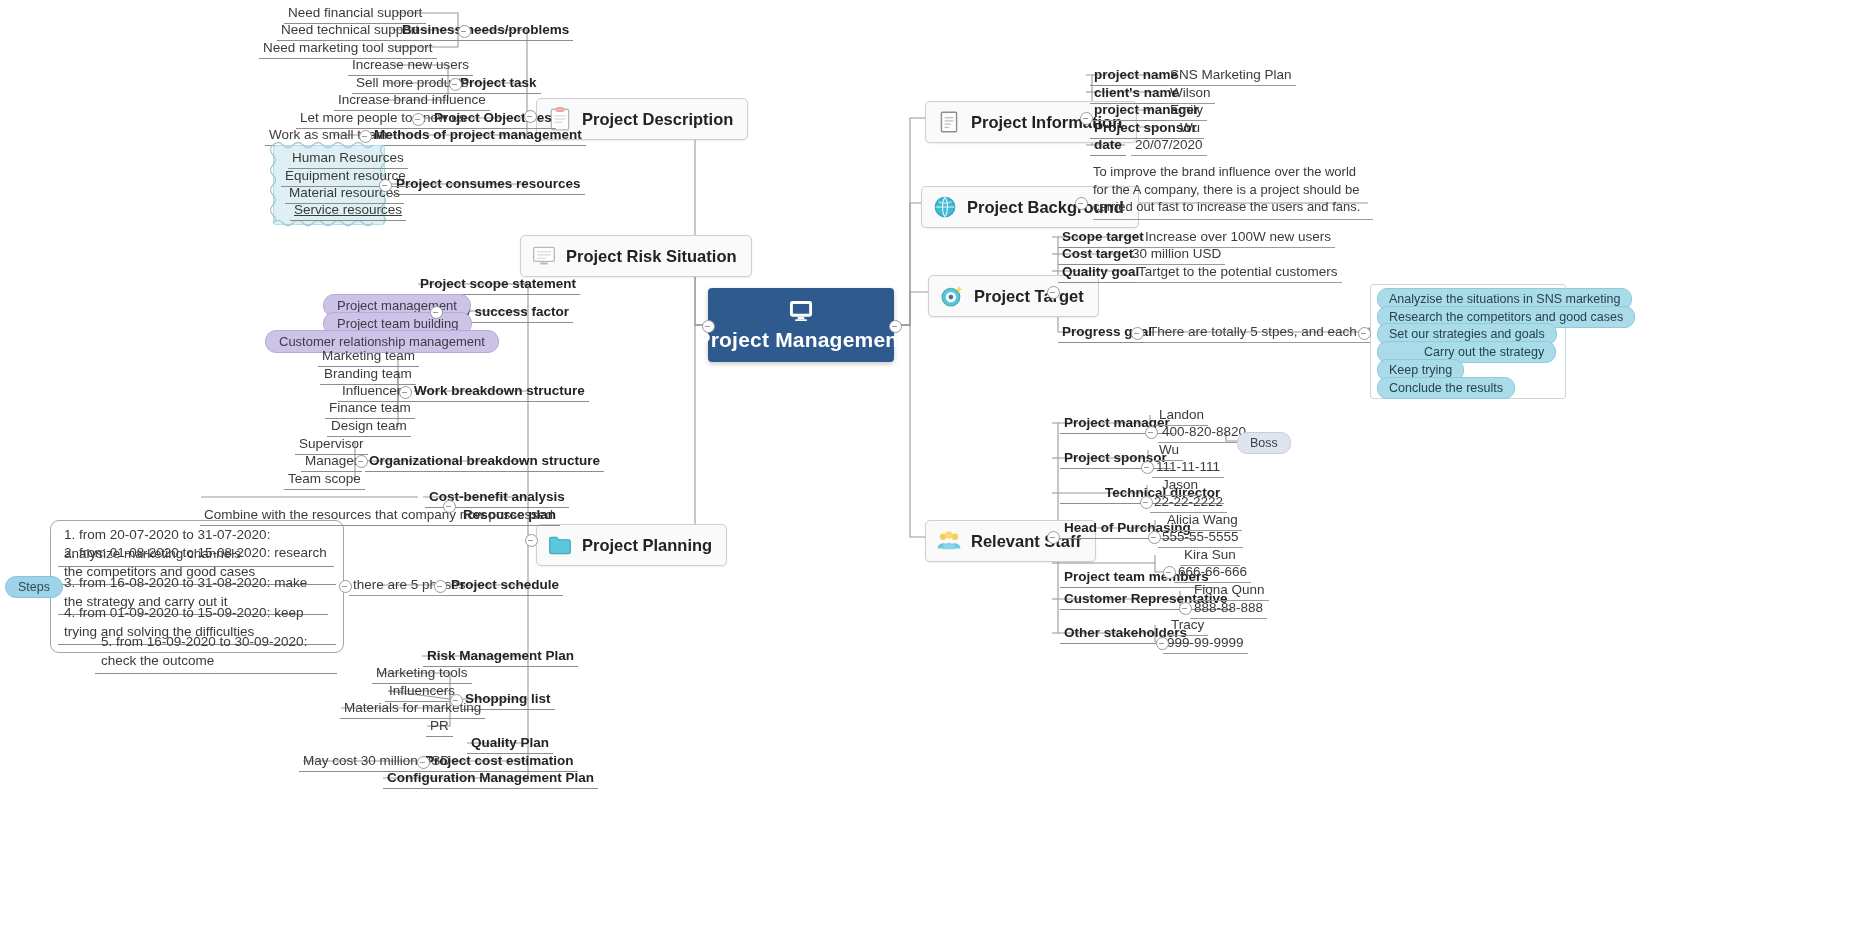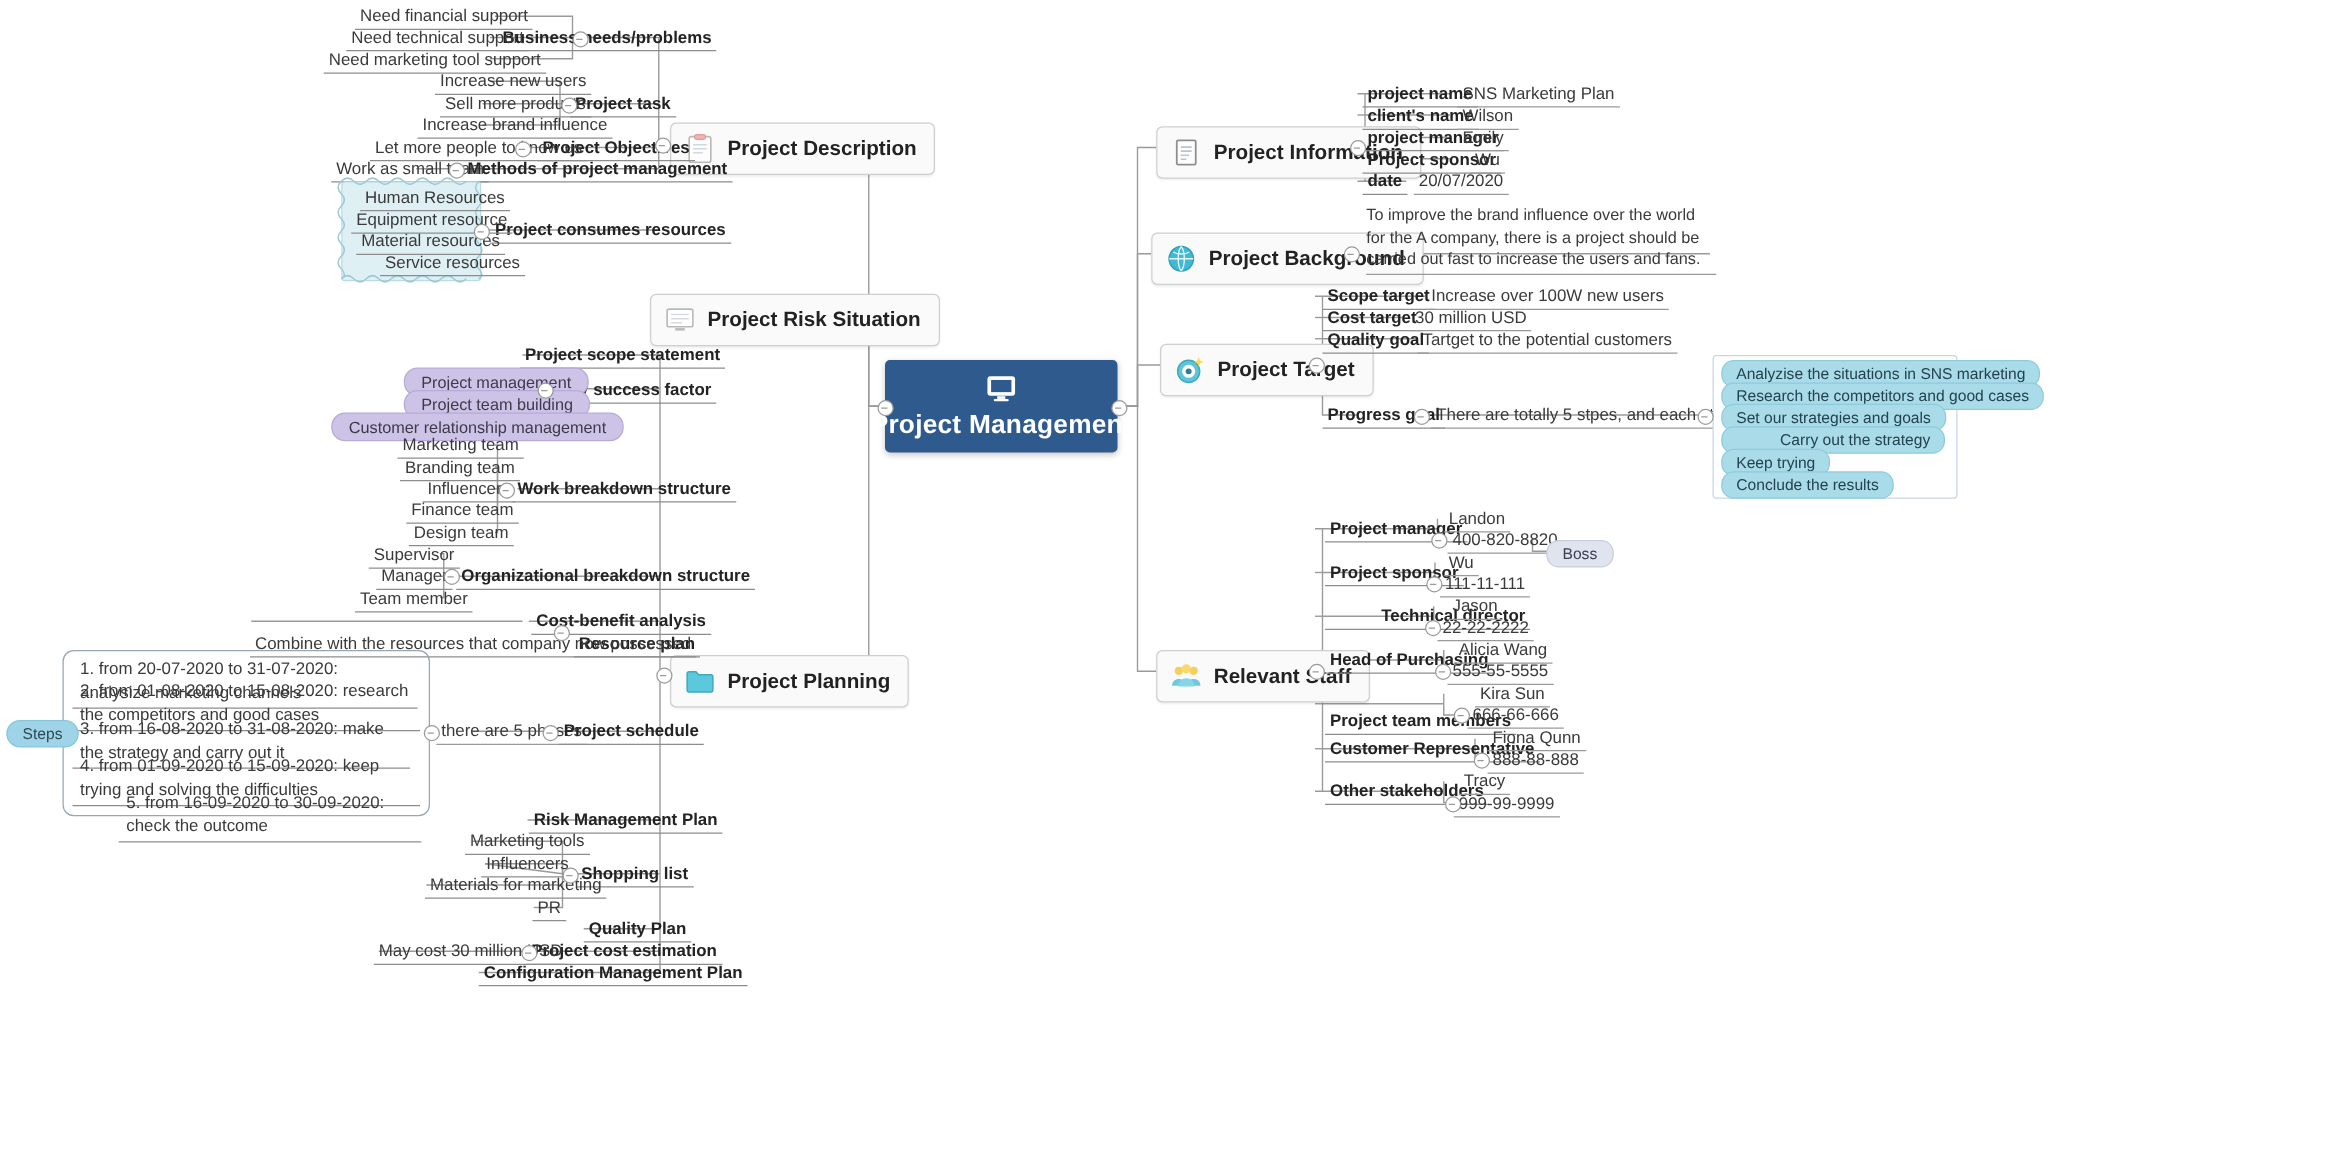--- a/index.html
+++ b/index.html
@@ -319,40 +319,40 @@
   <div class="wavybox" style="left:273px;top:145px;width:110px;height:78px;border-radius:3px;"></div>
   <svg style="position:absolute;left:269px;top:141px;width:122px;height:86px;" viewBox="0 0 122 86">
     <path d="M4 4 q5 -5 10 0 q5 5 10 0 q5 -5 10 0 q5 5 10 0 q5 -5 10 0 q5 5 10 0 q5 -5 10 0 q5 5 10 0 q5 -5 10 0 q5 5 10 0
              M4 82 q5 -5 10 0 q5 5 10 0 q5 -5 10 0 q5 5 10 0 q5 -5 10 0 q5 5 10 0 q5 -5 10 0 q5 5 10 0 q5 -5 10 0 q5 5 10 0
              M4 4 q-5 5 0 10 q5 5 0 10 q-5 5 0 10 q5 5 0 10 q-5 5 0 10 q5 5 0 10 q-5 5 0 10 q5 5 0 8
              M114 4 q-5 5 0 10 q5 5 0 10 q-5 5 0 10 q5 5 0 10 q-5 5 0 10 q5 5 0 10 q-5 5 0 10 q5 5 0 8" fill="none" stroke="#9ec9d6" stroke-width="1.2"></path>
   </svg>
   <div class="node leaf" style="left:288px;top:150px;">Human Resources</div>
   <div class="node leaf" style="left:281px;top:168px;">Equipment resource</div>
   <div class="node leaf" style="left:285px;top:185px;">Material resources</div>
-  <div class="node leaf" style="left:304px;top:202px;">Service resources</div>
+  <div class="node leaf" style="left:290px;top:202px;text-decoration:underline;">Service resources</div>
 
   <div class="node leaf bold" style="left:416px;top:276px;">Project scope statement</div>
 
   <div class="node leaf bold" style="left:442px;top:304px;">Key success factor</div>
   <div class="node pill-purple" style="left:323px;top:294px;">Project management</div>
   <div class="node pill-purple" style="left:323px;top:312px;text-align:center;">Project team building</div>
   <div class="node pill-purple" style="left:265px;top:330px;">Customer relationship management</div>
 
   <div class="node leaf bold" style="left:410px;top:383px;">Work breakdown structure</div>
   <div class="node leaf" style="left:318px;top:348px;">Marketing team</div>
   <div class="node leaf" style="left:320px;top:366px;">Branding team</div>
   <div class="node leaf" style="left:338px;top:383px;">Influencers</div>
   <div class="node leaf" style="left:325px;top:400px;">Finance team</div>
   <div class="node leaf" style="left:327px;top:418px;">Design team</div>
 
   <div class="node leaf bold" style="left:365px;top:453px;">Organizational breakdown structure</div>
   <div class="node leaf" style="left:295px;top:436px;">Supervisor</div>
   <div class="node leaf" style="left:301px;top:453px;">Manager</div>
-  <div class="node leaf" style="left:284px;top:471px;">Team member</div>
+  <div class="node leaf" style="left:284px;top:471px;">Team scope</div>
 
   <div class="node leaf bold" style="left:425px;top:489px;">Cost-benefit analysis</div>
 
   <div class="node leaf bold" style="left:459px;top:507px;">Resource plan</div>
   <div class="node leaf" style="left:200px;top:507px;">Combine with the resources that company now possessed</div>
 
   <div class="roundbox" style="left:50px;top:520px;width:292px;height:131px;"></div>
   <div class="node leafwrap" style="left:58px;top:524px;width:276px;">1. from 20-07-2020 to 31-07-2020: analysize marketing channels</div>
   <div class="node leafwrap" style="left:58px;top:542px;width:278px;">2. from 01-08-2020 to 15-08-2020: research the competitors and good cases</div>
   <div class="node leafwrap" style="left:58px;top:572px;width:270px;">3. from 16-08-2020 to 31-08-2020: make the strategy and carry out it</div>

